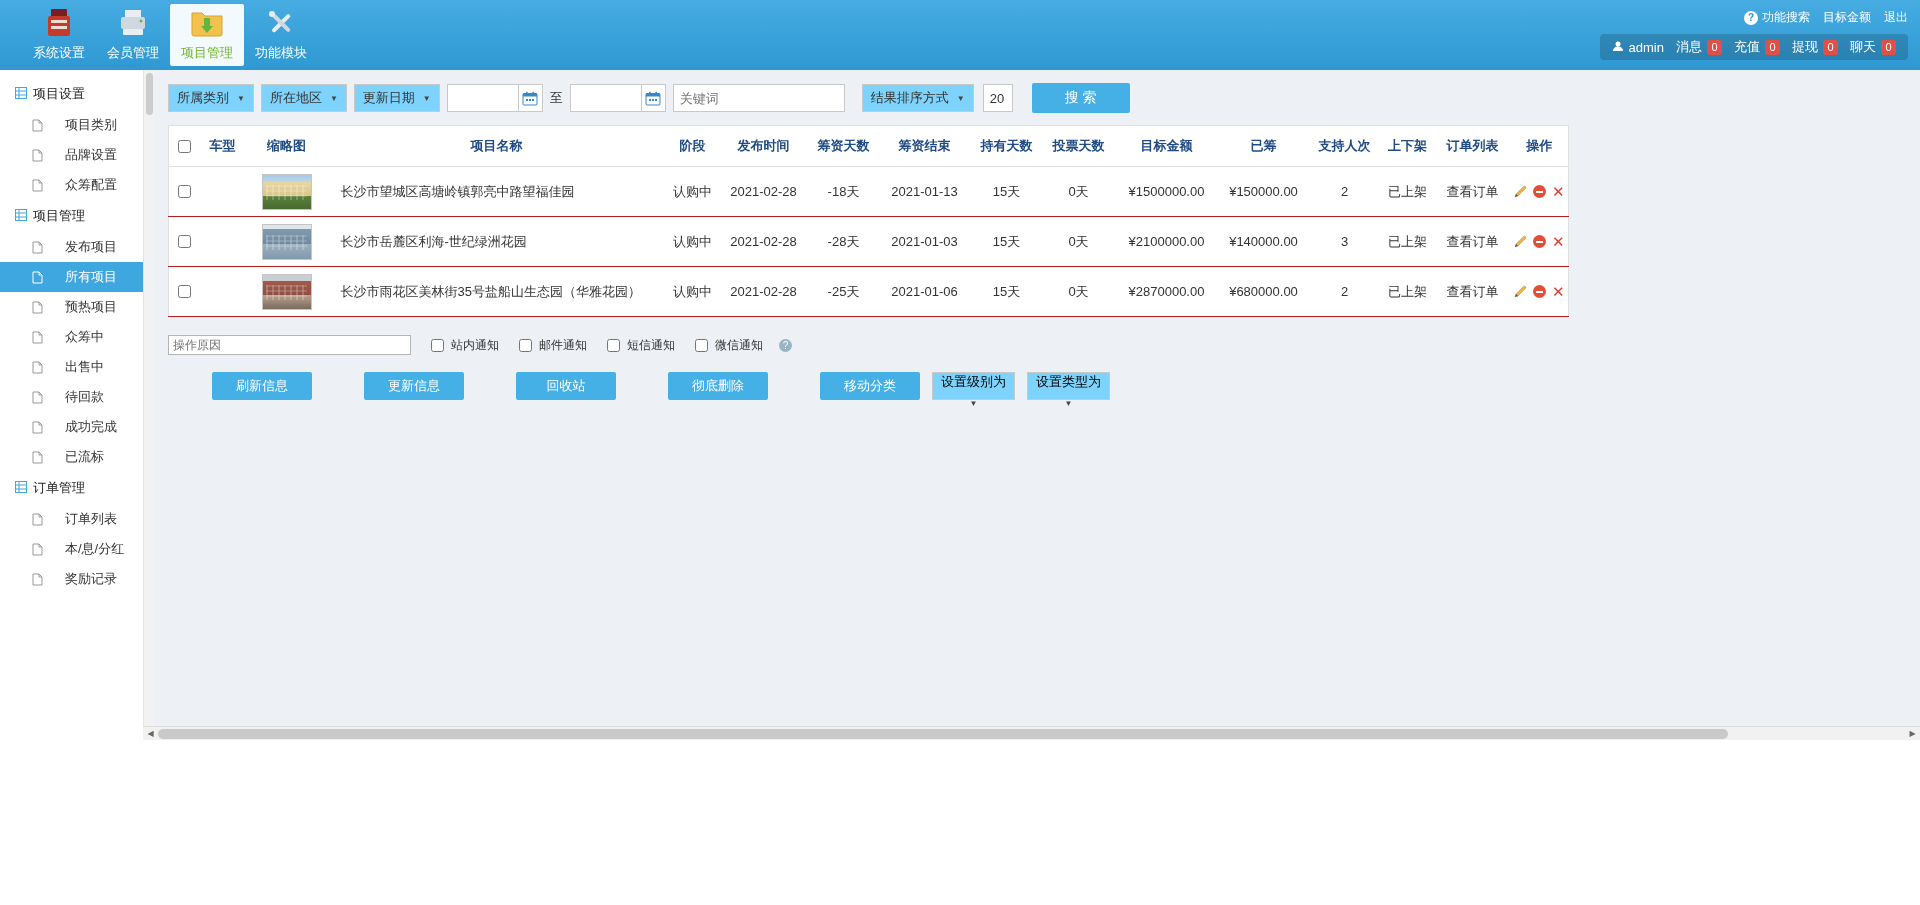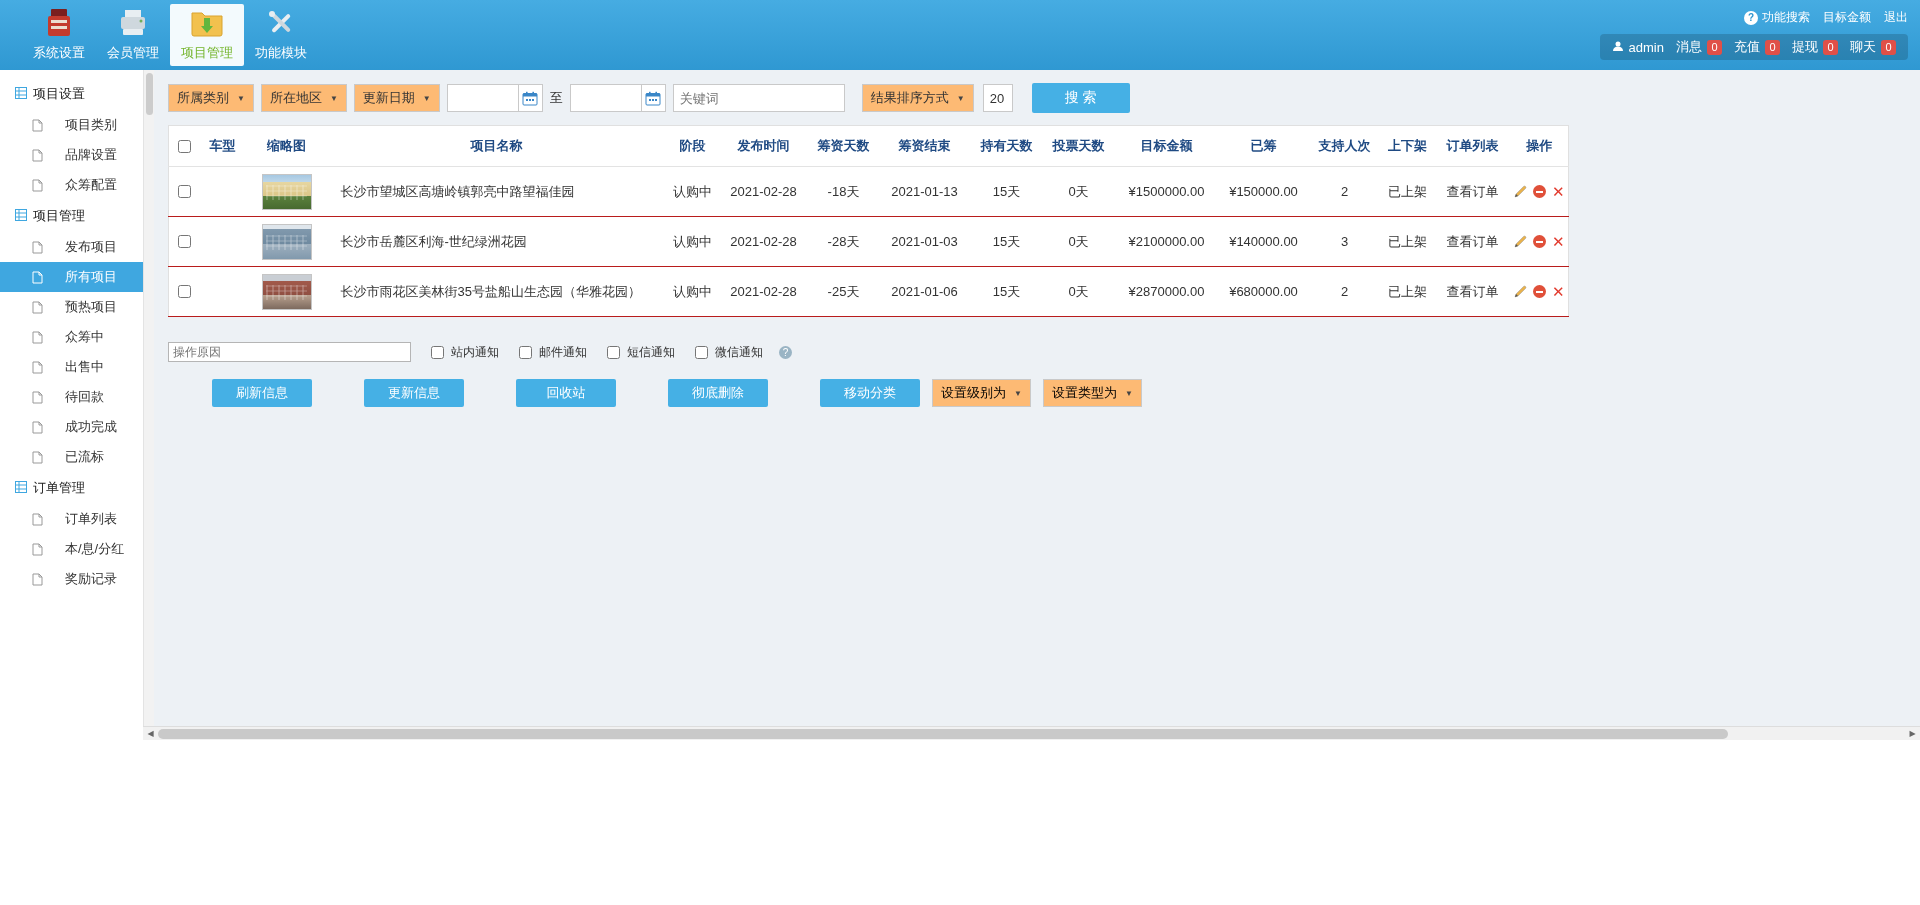--- a/index.html
+++ b/index.html
@@ -38,21 +38,21 @@
   .side-item.active { background:#3fa7e0; color:#fff; }
   .doc-icon { color:#999; display:inline-flex; }
   .side-item.active .doc-icon { color:#fff; }
   .vscroll { position:absolute; left:143px; top:70px; width:11px; height:656px; background:#f2f2f2;
     border-left:1px solid #e3e3e3; }
   .vthumb { width:7px; height:42px; background:#cccccc; border-radius:4px; margin:3px auto 0; }
   
   .content { position:absolute; left:154px; top:70px; width:1766px; height:656px;
     background:#edf1f5; padding:13px 0 0 14px; }
   .filterbar { display:flex; align-items:center; gap:7px; margin-bottom:12px; font-size:13px; color:#333; }
-  .dd { background:#fdba74; border:1px solid #c9c9c9; height:28px; display:flex; align-items:center;
+  .dd { background:#7dd3fc; border:1px solid #c9c9c9; height:28px; display:flex; align-items:center;
     gap:8px; padding:0 8px; cursor:pointer; }
   .caret { font-size:8px; color:#444; }
   .tinput { height:28px; border:1px solid #c9c9c9; background:#fff; padding:0 6px; font-size:13px;
     font-family:inherit; color:#333; }
   .date-w { width:72px; }
   .calbtn { width:24px; height:28px; border:1px solid #c9c9c9; border-left:none; background:#fff;
     display:flex; align-items:center; justify-content:center; cursor:pointer; margin-left:-7px; }
   .kw { width:172px; }
   .num { width:30px; margin-left:2px; }
   .search-btn { width:98px; height:30px; background:#45b0e5; color:#fff; border:none; font-size:14px;
@@ -72,30 +72,30 @@
   .t1 { background:linear-gradient(180deg,#a6c8e2 0%,#bfd8ea 22%,#e6d6a0 22%,#dcc688 62%,#5b813d 62%,#476a30 100%); }
   .t2 { background:linear-gradient(180deg,#dfe6ec 0%,#dfe6ec 12%,#8199ad 12%,#6f8aa0 55%,#9fb0bf 55%,#8199ad 100%); }
   .t3 { background:linear-gradient(180deg,#c9ced4 0%,#c9ced4 18%,#a2594a 18%,#8f4f42 60%,#b8a08e 60%,#7d6a5e 100%); }
   .order-link { cursor:pointer; }
   .ops { display:flex; align-items:center; justify-content:center; gap:6px; }
   .op { cursor:pointer; display:inline-flex; align-items:center; }
   .op-minus { width:13px; height:13px; border-radius:50%; background:#e05039; position:relative; }
   .op-minus::after { content:""; position:absolute; left:3px; right:3px; top:5.5px; height:2px; background:#fff; }
   .op-x { color:#e23b2e; font-size:15px; font-weight:bold; line-height:1; }
   
-  .reason-row { display:flex; align-items:center; gap:16px; margin-top:25px; font-size:12px; color:#333; }
+  .reason-row { display:flex; align-items:center; gap:16px; margin-top:18px; font-size:12px; color:#333; }
   .reason { width:243px; height:20px; resize:none; border:1px solid #b5b5b5; font-size:12px;
     font-family:inherit; color:#555; padding:1px 4px; overflow-y:scroll; }
   .chk { display:flex; align-items:center; gap:4px; cursor:pointer; }
   .help { width:13px; height:13px; border-radius:50%; background:#9ab4c4; color:#fff; text-align:center;
     line-height:13px; font-size:10px; cursor:pointer; }
   .actions-row { display:flex; align-items:center; gap:8px; margin-top:17px; }
   .abtn { width:100px; height:28px; background:#45b0e5; color:#fff; border:none; border-radius:2px;
     font-size:13px; cursor:pointer; font-family:inherit;margin-left:44px; }
-  .ftr-dd { margin-left:4px; font-size:13px; }
+  .ftr-dd { margin-left:4px; font-size:13px;flex-direction:column; }
   
   .hscroll { position:absolute; left:143px; top:726px; width:1777px; height:14px; background:#f1f1f1;
     border-top:1px solid #dddddd; display:flex; align-items:center; }
   .harrow { width:15px; text-align:center; font-size:8px; color:#666; cursor:pointer; }
   .hthumb { height:10px; width:1570px; background:#c9c9c9; border-radius:5px; cursor:pointer; }
 </style>
 </head>
 <body>
 
 <header class="topbar">

